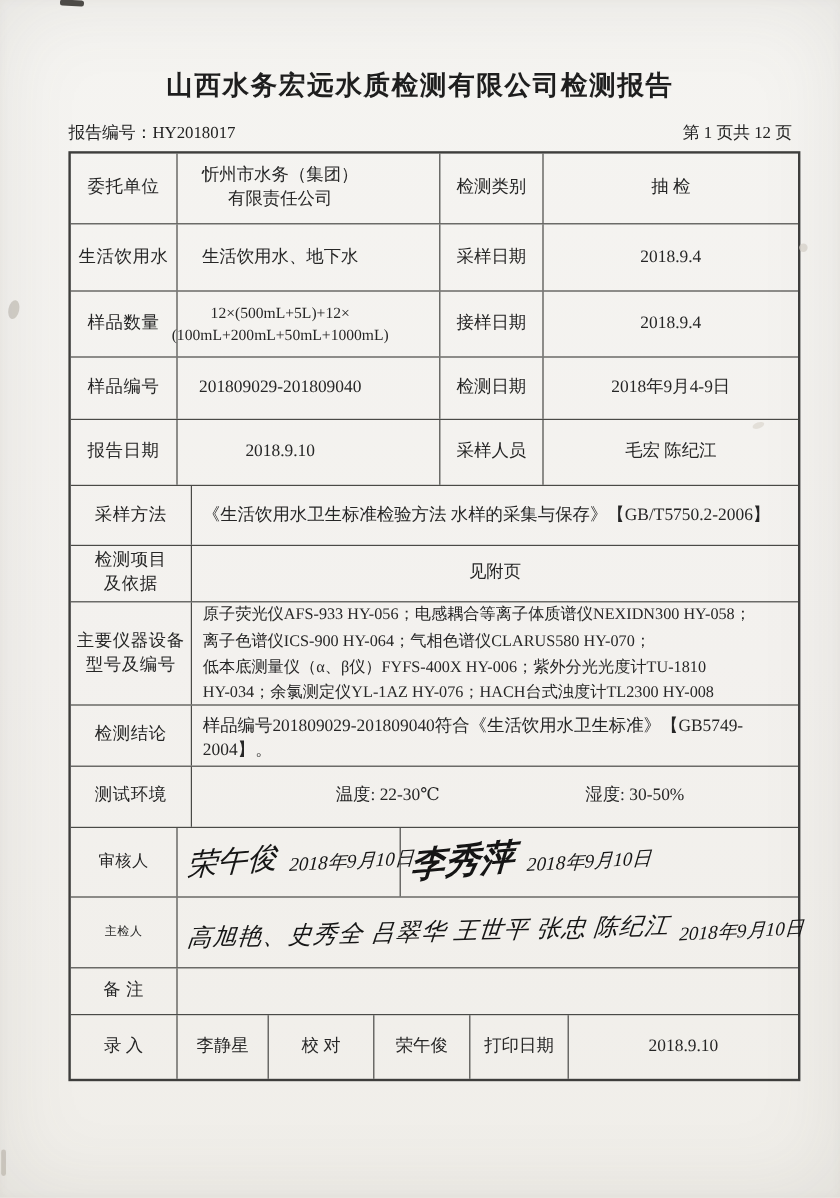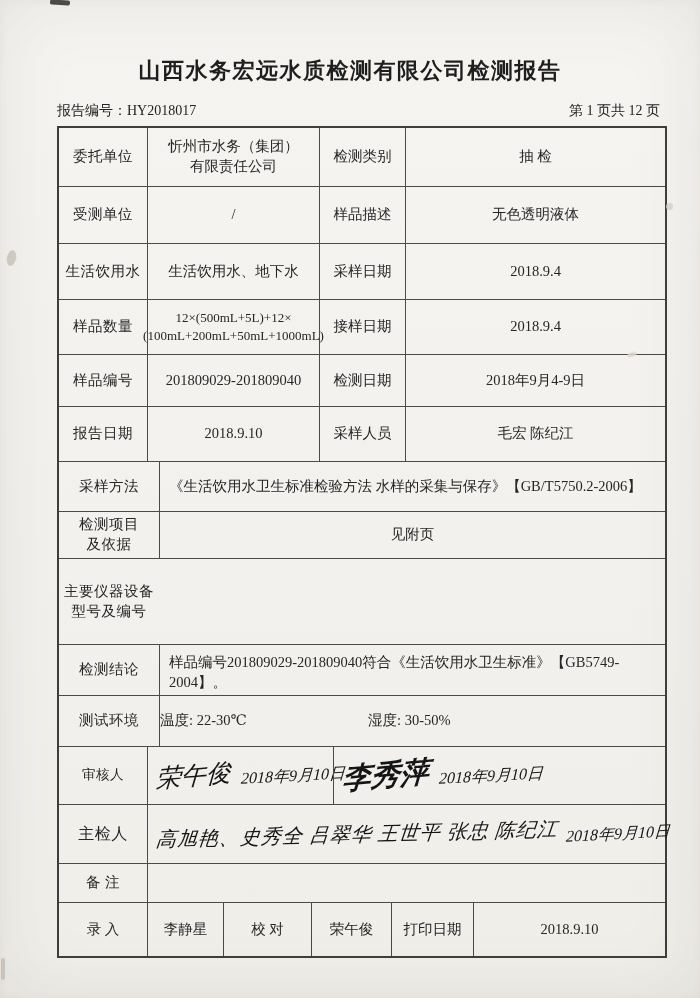--- a/index.html
+++ b/index.html
@@ -26,27 +26,27 @@
   .row:first-child{border-top:none;}
   .c{
     border-left:1.2px solid #4a4a47;display:flex;align-items:center;justify-content:center;
     text-align:center;white-space:pre-line;box-sizing:border-box;line-height:1.35;
     font-size:14.5px;position:relative;
   }
   .c:first-child{border-left:none;}
   .lab{width:88px;flex:none;letter-spacing:.5px;}
   .labm{width:100px;flex:none;letter-spacing:.5px;}
   .v1{width:172px;flex:none;}
-  .l2{width:86px;flex:none;}
+  .l2{width:86px;flex:none;margin-left:47px;}
   .v2{flex:1;}
   .wide{flex:1;}
   .left{justify-content:flex-start;text-align:left;padding:4px 9px;}
   .topleft{align-items:flex-start;justify-content:flex-start;text-align:left;padding:8px 9px 0 9px;}
   .instr{font-size:13.5px;line-height:1.6;}
-  .env-cell{justify-content:flex-start;padding-left:0;}
+  .env-cell{justify-content:center;padding-left:25px;}
   .env-temp{display:inline-block;width:208px;text-align:left;}
   .env-hum{display:inline-block;text-align:left;}
   
   .hw{font-style:italic;color:#151515;white-space:nowrap;}
   .hw-name{font-size:25px;transform:rotate(-5deg) skewX(-8deg);display:inline-block;margin-right:10px;}
   .hw-date{font-size:16px;transform:rotate(-3deg) skewX(-6deg);display:inline-block;}
   .hw-long{font-size:20px;transform:rotate(-1.5deg) skewX(-7deg);display:inline-block;margin-right:8px;letter-spacing:1px;}
   .sig-cell{overflow:visible;justify-content:flex-start;padding-left:8px;}
   
   .smudge{position:absolute;pointer-events:none;}
@@ -69,26 +69,20 @@
   </div>
 
   <div class="report-table">
 
     <div class="row" style="height:58px">
       <div class="c lab">委托单位</div>
       <div class="c v1">忻州市水务（集团）
 有限责任公司</div>
       <div class="c l2">检测类别</div>
       <div class="c v2">抽 检</div>
-    </div>
-    <div class="row" style="height:56px">
-      <div class="c lab">受测单位</div>
-      <div class="c v1">/</div>
-      <div class="c l2">样品描述</div>
-      <div class="c v2">无色透明液体</div>
     </div>
     <div class="row" style="height:55px">
       <div class="c lab">生活饮用水</div>
       <div class="c v1">生活饮用水、地下水</div>
       <div class="c l2">采样日期</div>
       <div class="c v2">2018.9.4</div>
     </div>
     <div class="row" style="height:54px">
       <div class="c lab">样品数量</div>
       <div class="c v1" style="font-size:13px">12×(500mL+5L)+12×
@@ -116,20 +110,24 @@
 
     <div class="row" style="height:46px">
       <div class="c labm">检测项目
 及依据</div>
       <div class="c wide">见附页</div>
     </div>
 
     <div class="row" style="height:85px">
       <div class="c labm">主要仪器设备
 型号及编号</div>
+      <div class="c wide left instr">原子荧光仪AFS-933  HY-056；电感耦合等离子体质谱仪NEXIDN300  HY-058；
+离子色谱仪ICS-900  HY-064；气相色谱仪CLARUS580  HY-070；
+低本底测量仪（α、β仪）FYFS-400X  HY-006；紫外分光光度计TU-1810
+HY-034；余氯测定仪YL-1AZ  HY-076；HACH台式浊度计TL2300  HY-008</div>
     </div>
 
     <div class="row" style="height:50px">
       <div class="c labm">检测结论</div>
       <div class="c wide topleft">样品编号201809029-201809040符合《生活饮用水卫生标准》【GB5749-2004】。</div>
     </div>
 
     <div class="row" style="height:50px">
       <div class="c labm">测试环境</div>
       <div class="c wide env-cell">
@@ -144,21 +142,21 @@
         <span class="hw hw-name">荣午俊</span>
         <span class="hw hw-date">2018年9月10日</span>
       </div>
       <div class="c wide sig-cell">
         <span class="hw hw-name" style="font-size:29px;font-weight:bold">李秀萍</span>
         <span class="hw hw-date">2018年9月10日</span>
       </div>
     </div>
 
     <div class="row" style="height:58px">
-      <div class="c lab" style="font-size:16px">主检人</div>
+      <div class="c lab" style="font-size:10px">主检人</div>
       <div class="c wide sig-cell">
         <span class="hw hw-long">高旭艳、史秀全 吕翠华 王世平 张忠 陈纪江</span>
         <span class="hw hw-date">2018年9月10日</span>
       </div>
     </div>
 
     <div class="row" style="height:38px">
       <div class="c lab">备 注</div>
       <div class="c wide"></div>
     </div>

